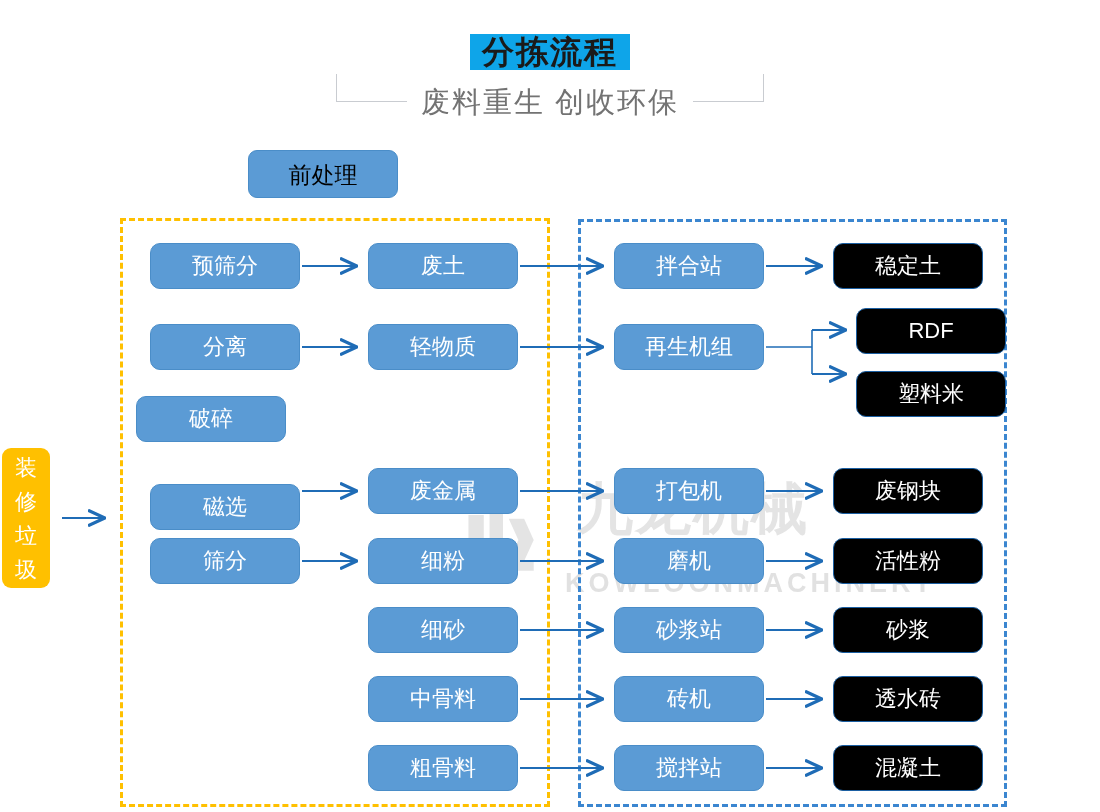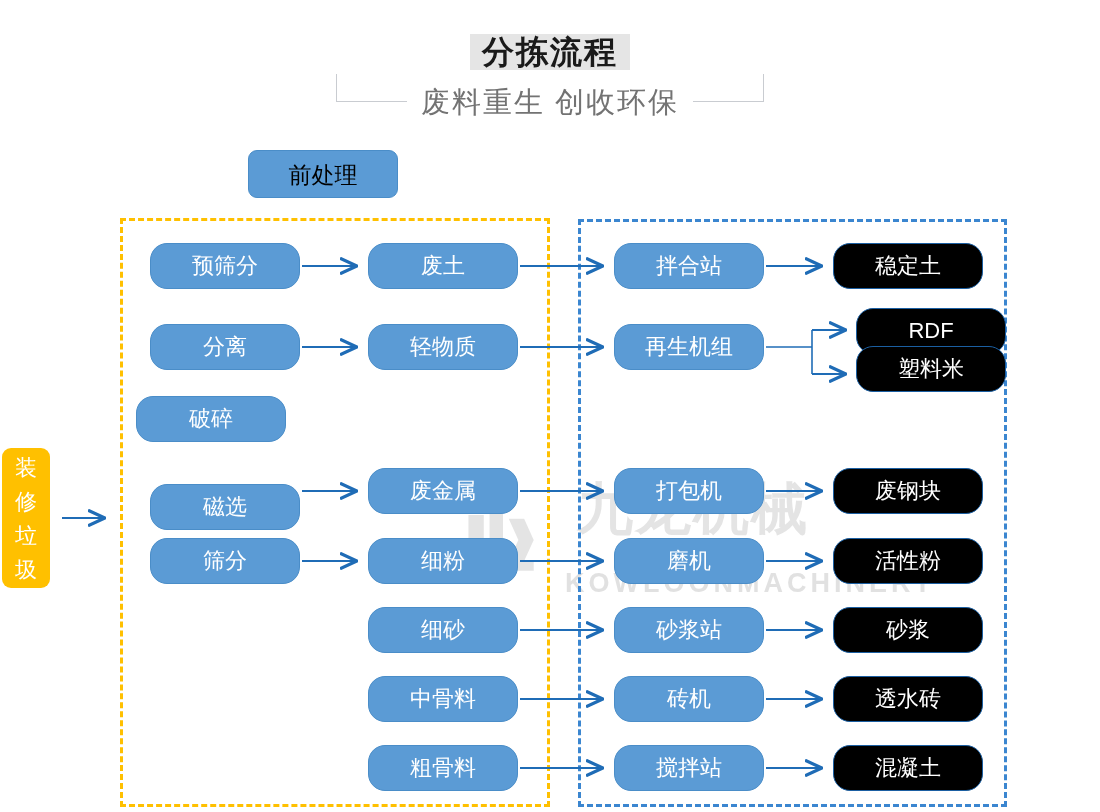--- a/index.html
+++ b/index.html
@@ -76,21 +76,21 @@
     width: 1100px;
     text-align: center;
     font-size: 32px;
     font-weight: bold;
     color: #1a1a1a;
     letter-spacing: 2px;
     background: #ffffff;
     z-index: 4;
     line-height: 44px;
   }
-  .title-main span { background: #e5e5e5; padding: 0 12px; }
+  .title-main span { background: #0ea5e9; padding: 0 12px; }
   .title-sub {
     position: absolute;
     left: 0;
     top: 82px;
     width: 1100px;
     text-align: center;
     font-size: 29px;
     color: #737373;
     letter-spacing: 2px;
     z-index: 4;
@@ -148,21 +148,21 @@
   }
   .source-box .ch { display: block; }
 
   
   .node {
     position: absolute;
     width: 150px;
     height: 46px;
     line-height: 44px;
     text-align: center;
-    border-radius: 17px;
+    border-radius: 10px;
     color: #ffffff;
     font-size: 22px;
     box-sizing: border-box;
     z-index: 6;
     white-space: nowrap;
   }
   .node.proc {
     background: #5b9bd5;
     border: 1px solid #4a8dc8;
   }
@@ -273,20 +273,20 @@
       <div class="node proc" style="left: 368px; top: 745px;">粗骨料</div>
       <div class="node proc" style="left: 614px; top: 243px;">拌合站</div>
       <div class="node proc" style="left: 614px; top: 324px;">再生机组</div>
       <div class="node proc" style="left: 614px; top: 468px;">打包机</div>
       <div class="node proc" style="left: 614px; top: 538px;">磨机</div>
       <div class="node proc" style="left: 614px; top: 607px;">砂浆站</div>
       <div class="node proc" style="left: 614px; top: 676px;">砖机</div>
       <div class="node proc" style="left: 614px; top: 745px;">搅拌站</div>
       <div class="node out" style="left: 833px; top: 243px;">稳定土</div>
       <div class="node out" style="left: 856px; top: 308px;">RDF</div>
-      <div class="node out" style="left: 856px; top: 346px;">塑料米</div>
+      <div class="node out" style="left: 856px; top: 371px;">塑料米</div>
       <div class="node out" style="left: 833px; top: 468px;">废钢块</div>
       <div class="node out" style="left: 833px; top: 538px;">活性粉</div>
       <div class="node out" style="left: 833px; top: 607px;">砂浆</div>
       <div class="node out" style="left: 833px; top: 676px;">透水砖</div>
       <div class="node out" style="left: 833px; top: 745px;">混凝土</div>
     </div>
 </div>
 
 </body></html>

